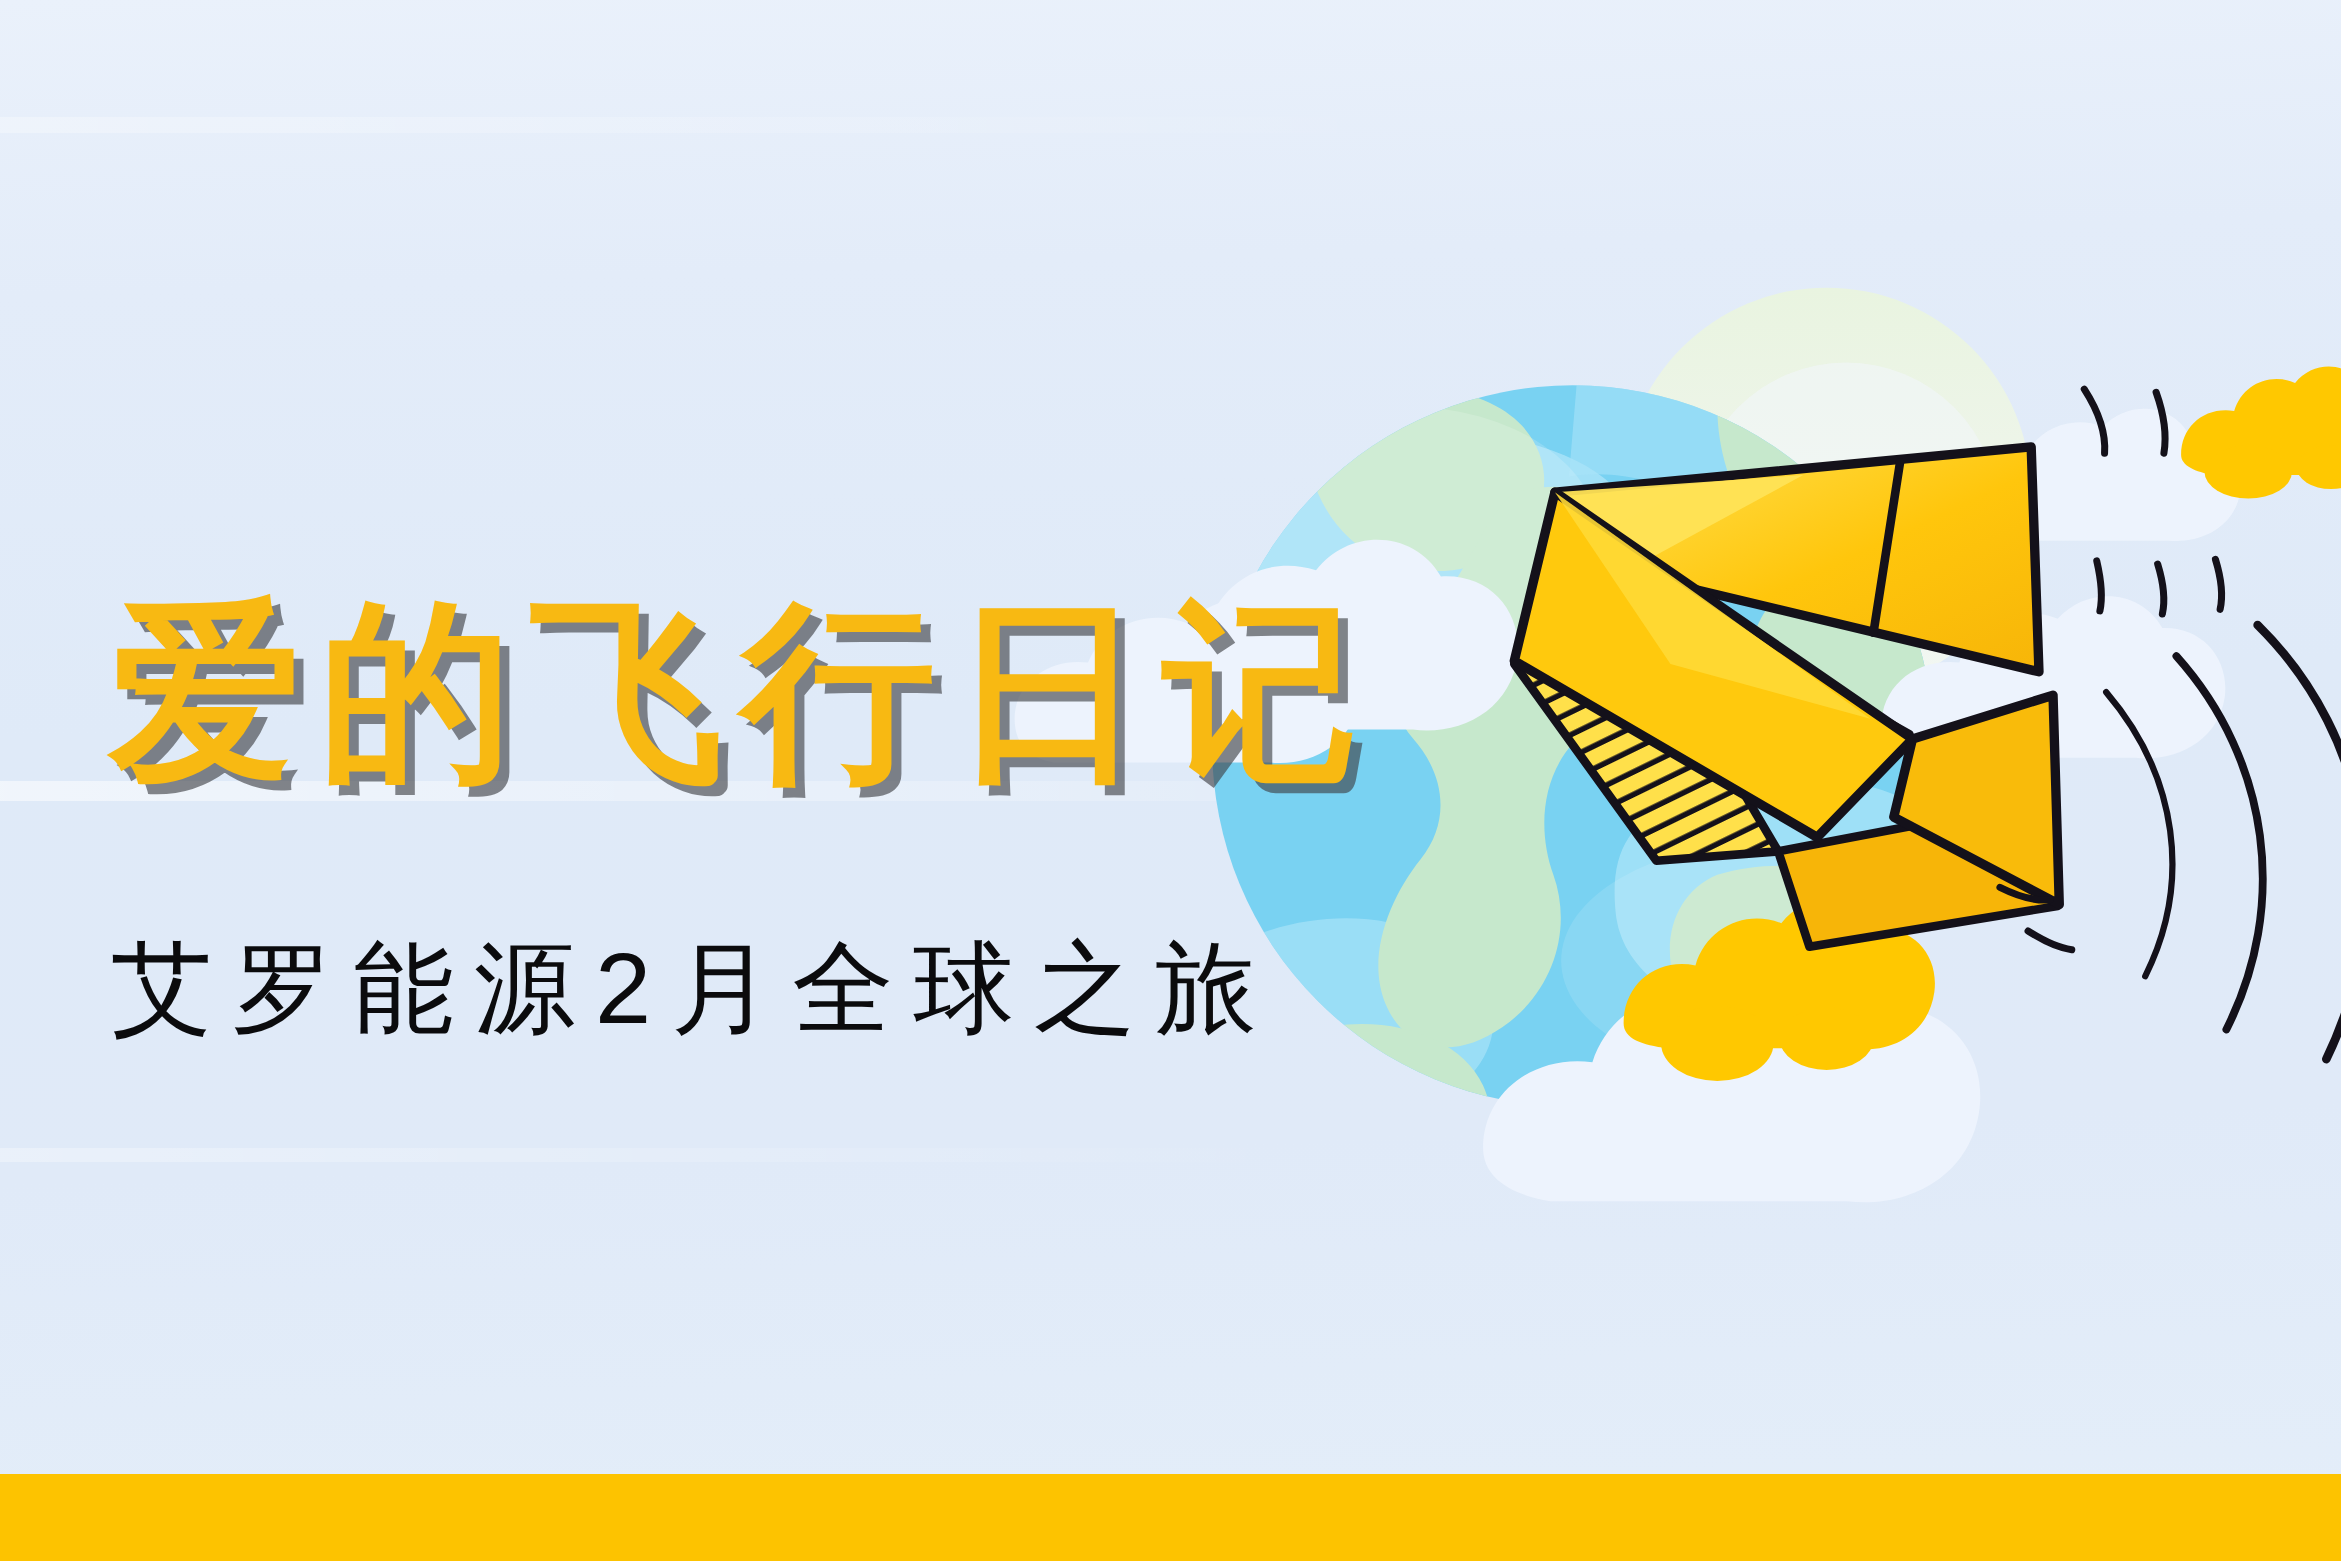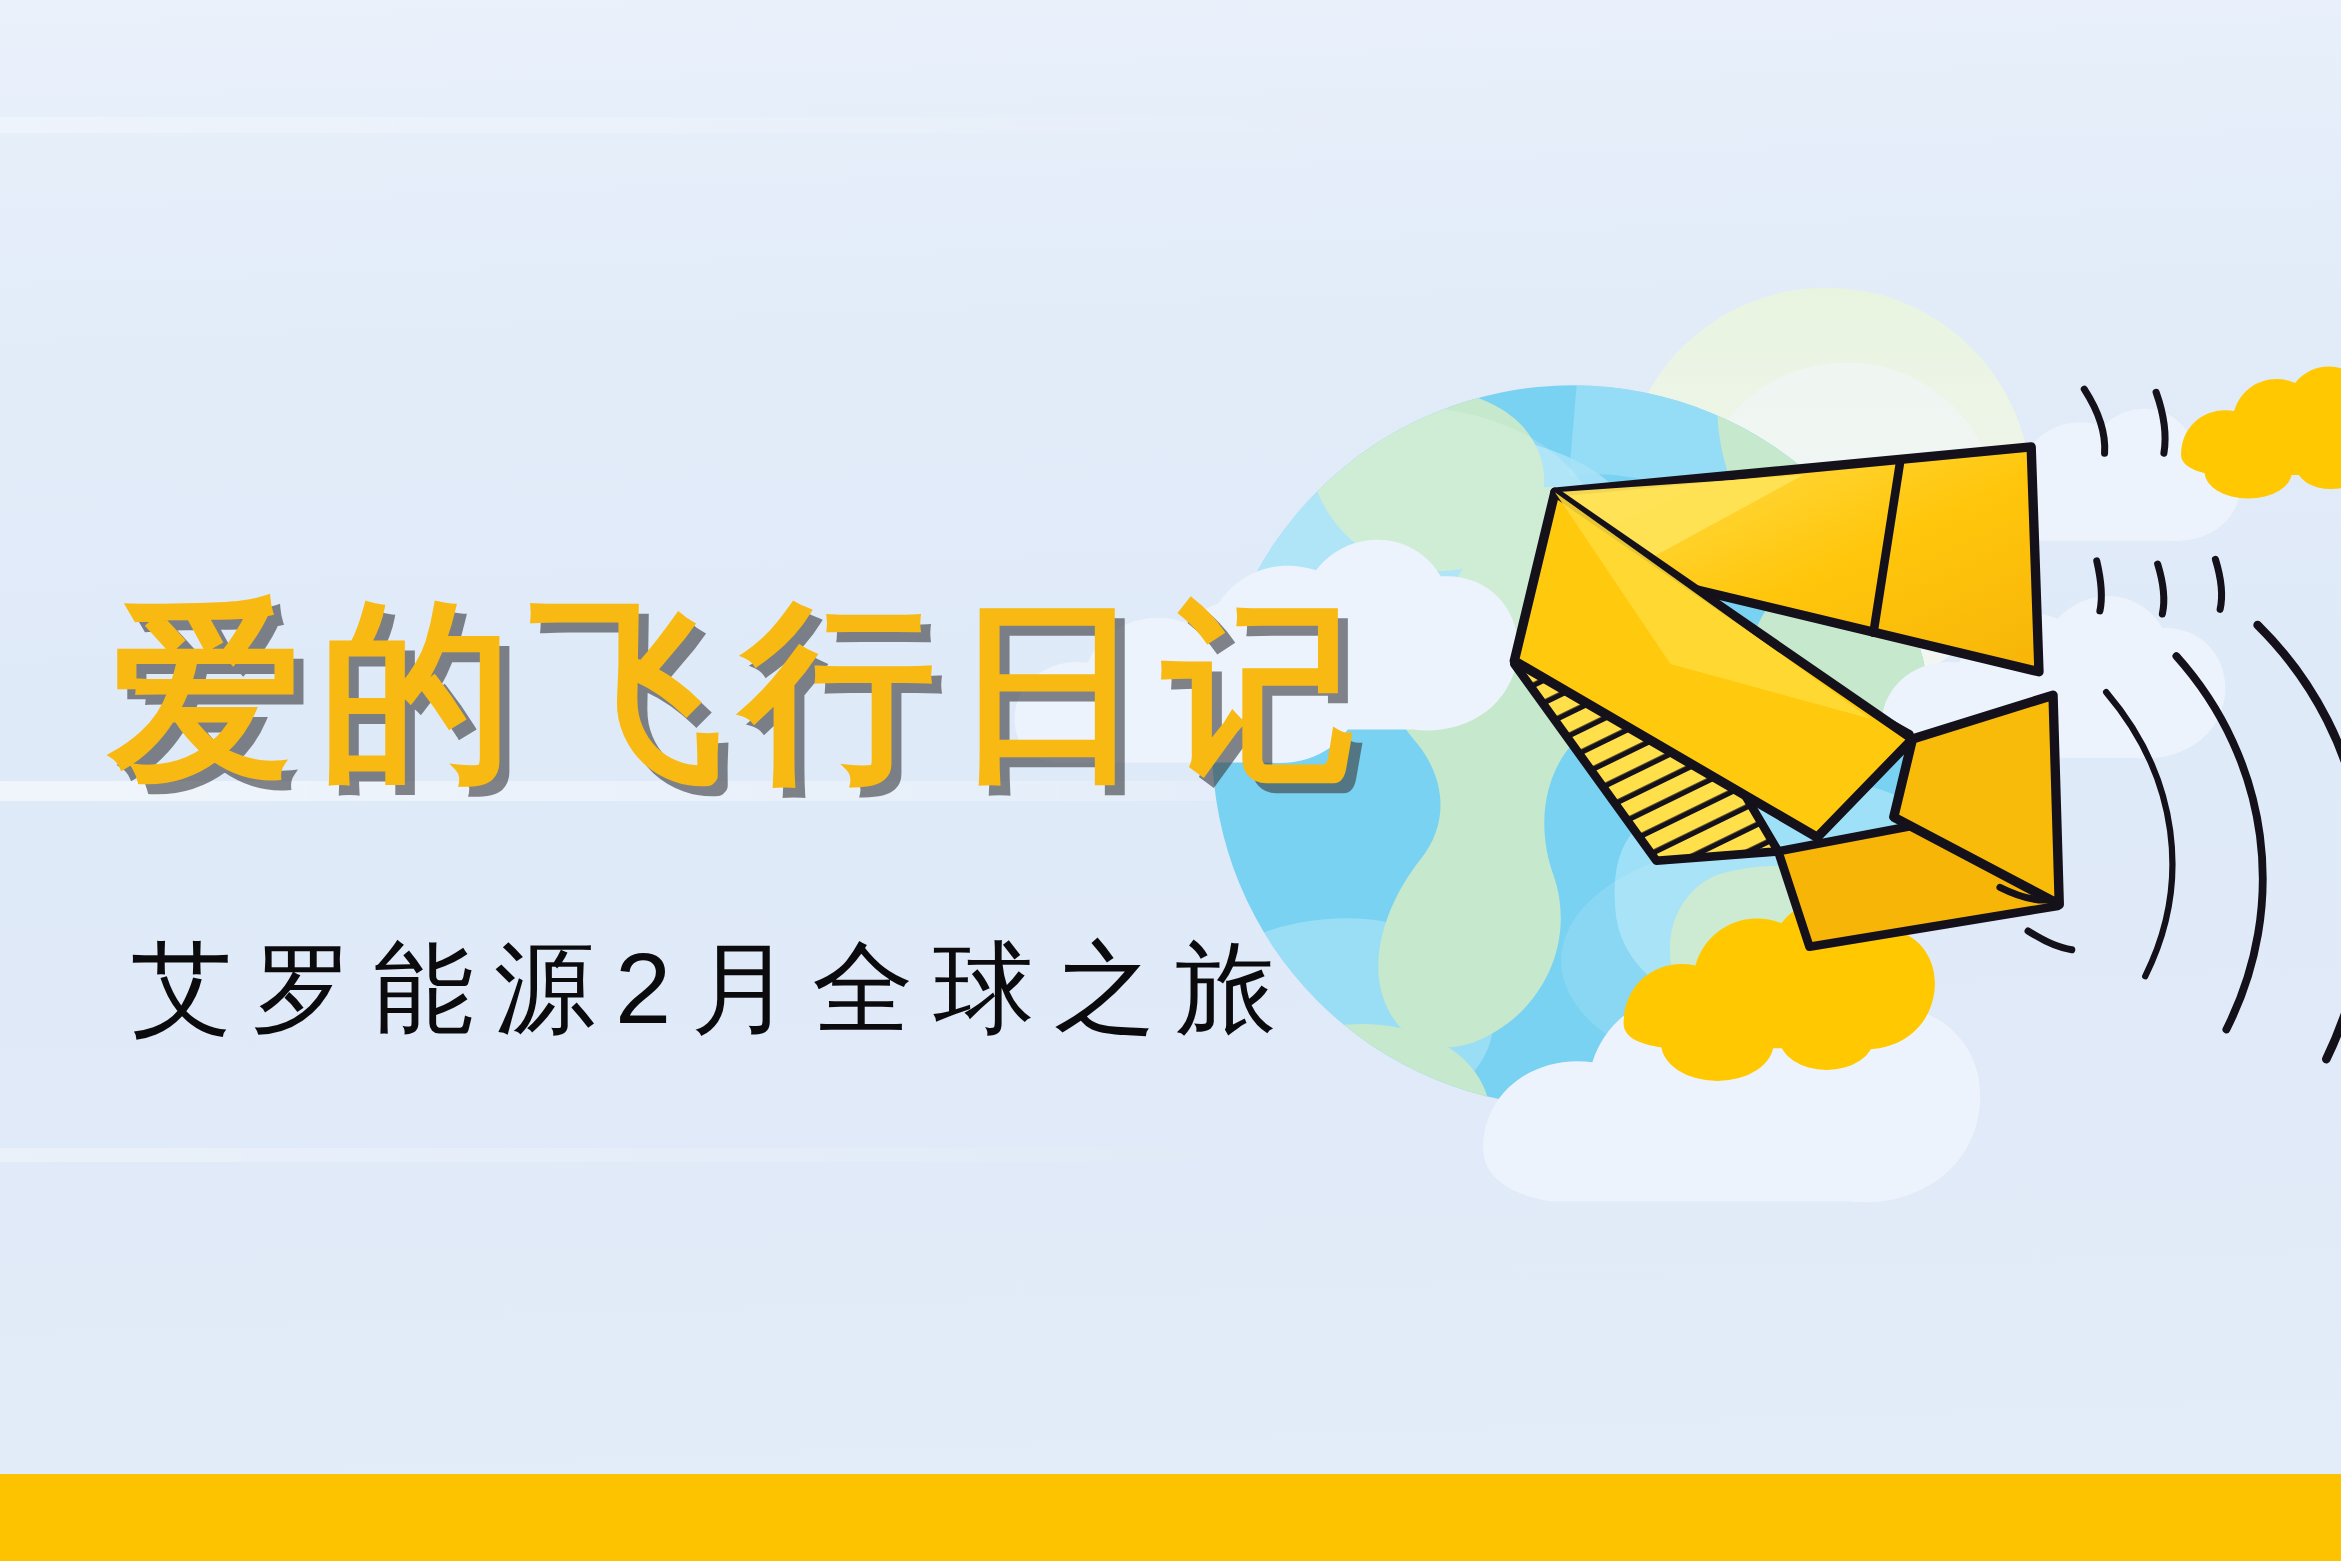--- a/index.html
+++ b/index.html
@@ -33,21 +33,20 @@
     white-space:nowrap;
     text-shadow:10px 10px 0 rgba(60,62,66,.62);
   }
   #subtitle{
     position:absolute;left:111px;top:929px;
     font-size:101px;line-height:119px;
     color:#0b0b0d;
     letter-spacing:20px;
     white-space:nowrap;
     font-weight:400;
-    margin-left:20px;
   }
 
   
   #bottombar{
     position:absolute;left:0;bottom:0;width:100%;height:87px;
     background:#FDC300;
   }
 </style>
 </head>
 <body>

